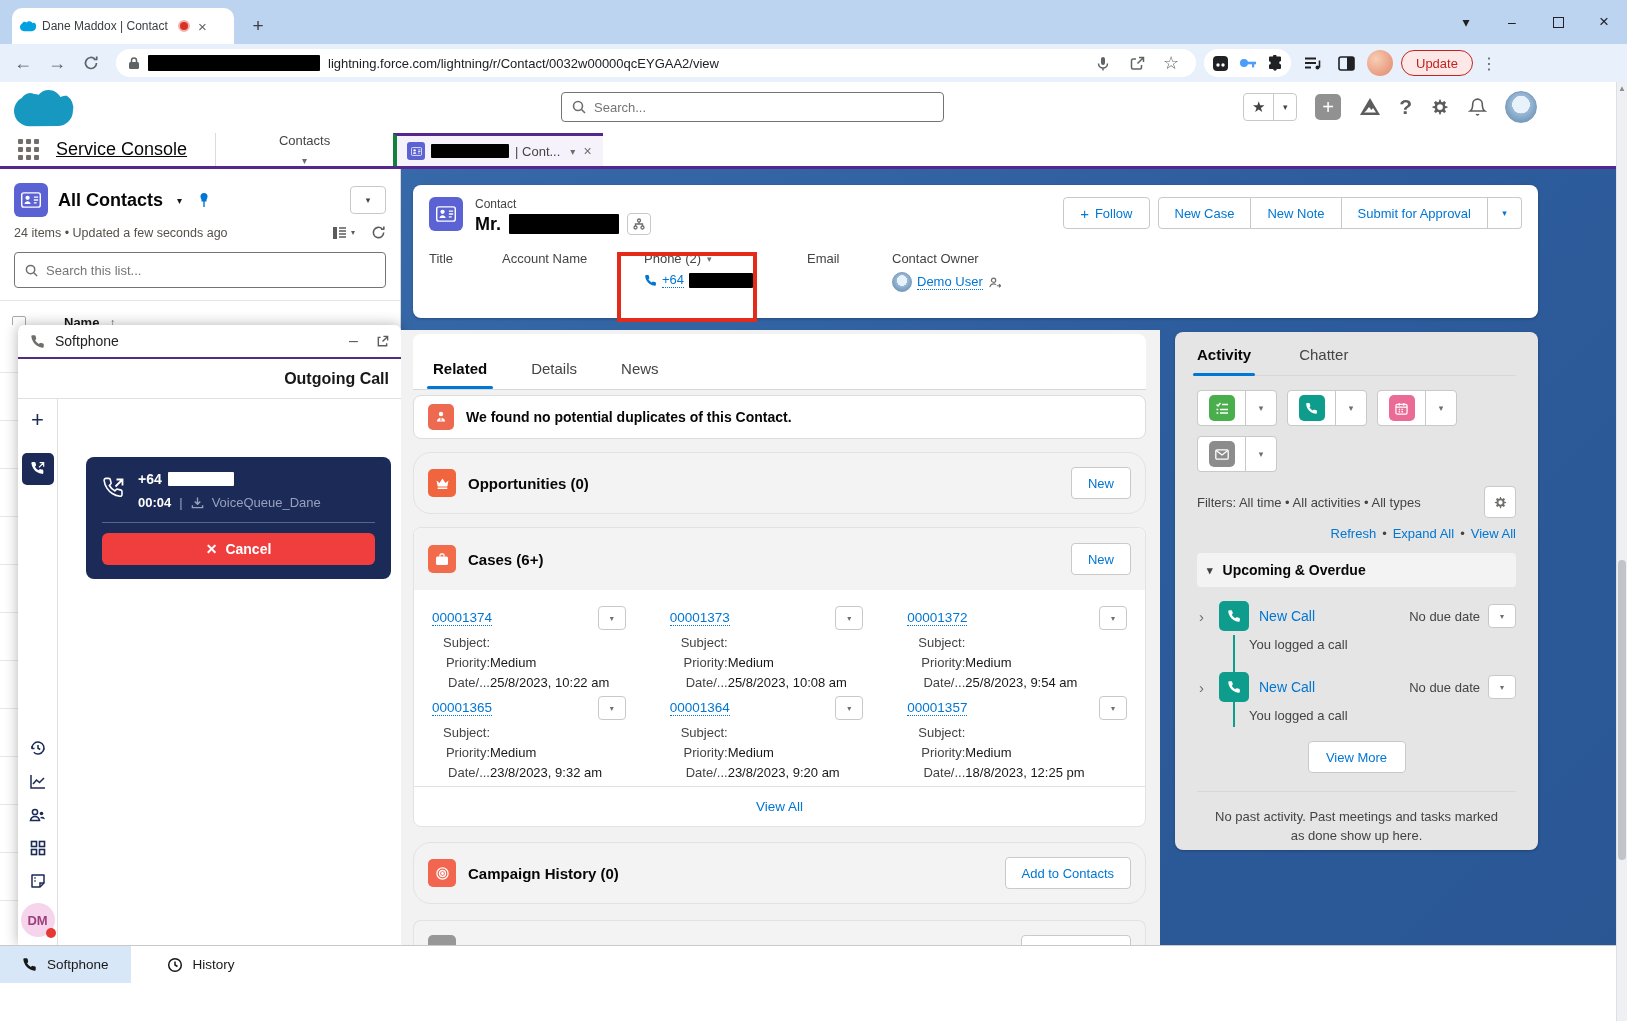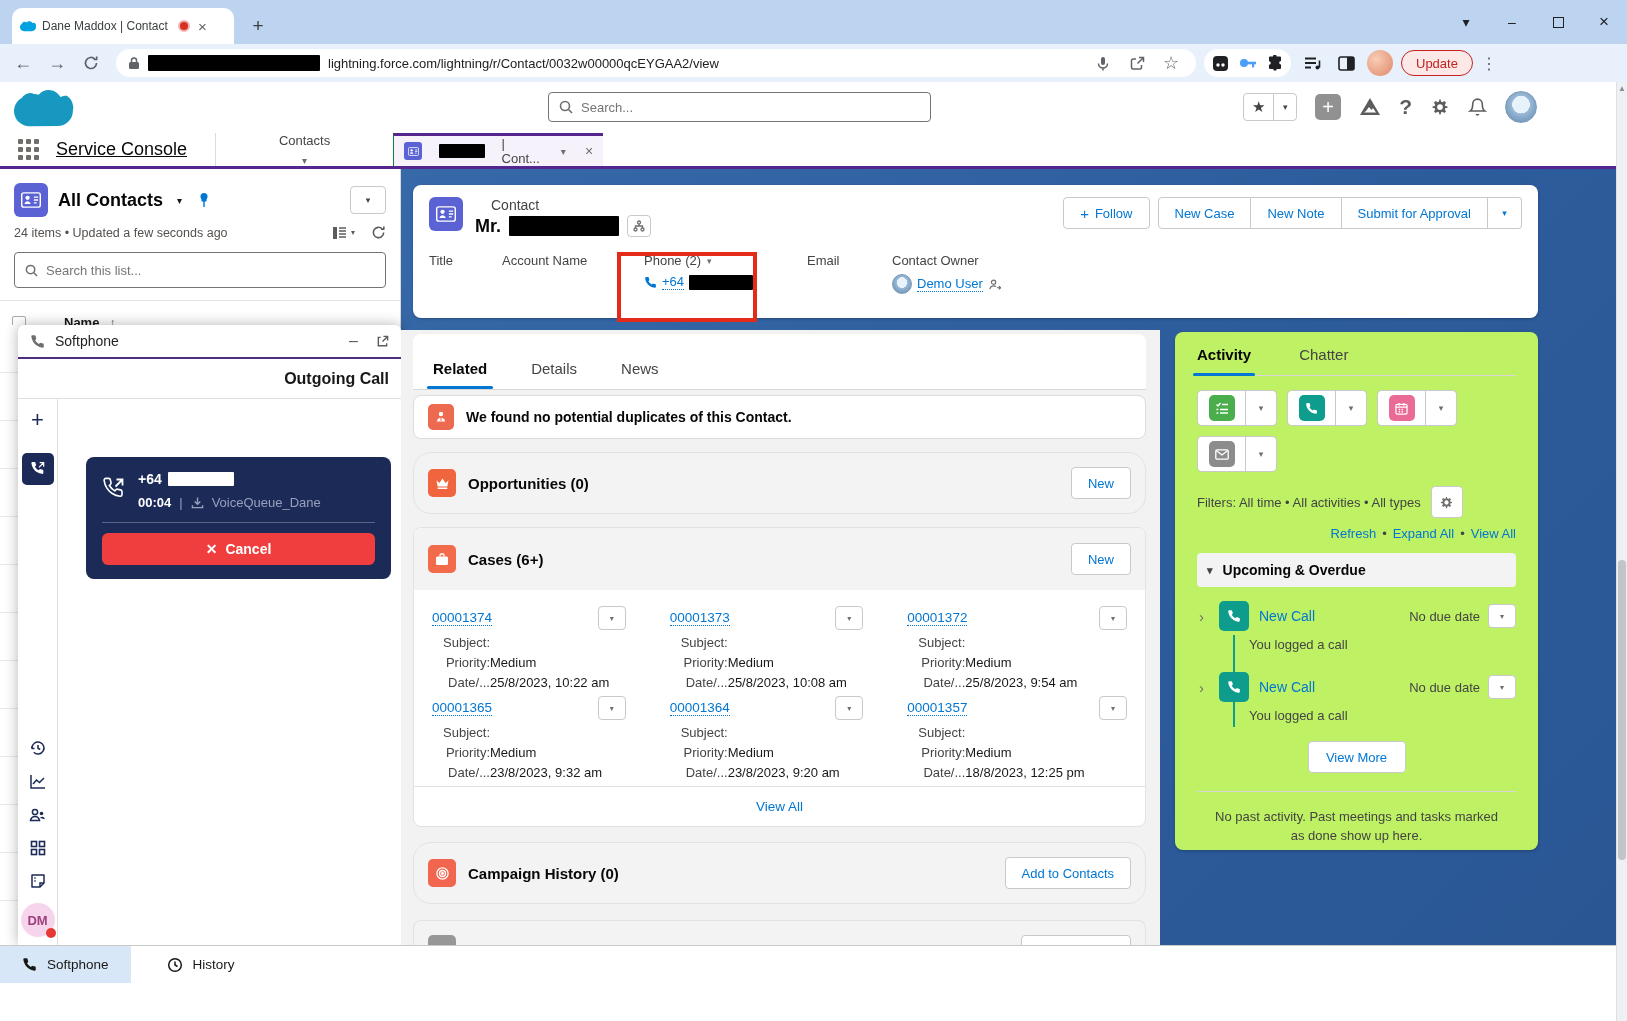--- a/index.html
+++ b/index.html
@@ -28,41 +28,41 @@
   .omni-url { font-size:13px; color:#202124; white-space:nowrap; }
   .omni-spacer { flex:1; }
   .ext-pill { height:28px; background:#fff; border-radius:14px; display:flex; align-items:center; padding:0 8px; gap:10px; }
   .avatar-br { width:26px; height:26px; border-radius:50%; background:radial-gradient(circle at 35% 35%, #f8cdb4, #e0876a); flex:none; }
   .update-btn { height:26px; border:1px solid #c5221f; color:#c5221f; background:#fce8e6; border-radius:13px; padding:0 14px; font-size:13px; display:flex; align-items:center; }
   .kebab { color:#5f6368; font-size:16px; }
 
   
   .sfheader { position:absolute; left:0; top:82px; width:1627px; height:51px; background:#fff; }
   .sflogo { position:absolute; left:14px; top:6px; }
-  .gsearch { position:absolute; left:548px; top:10px; width:383px; height:30px; border:1px solid #747474; border-radius:4px; display:flex; align-items:center; padding:0 10px; gap:8px; background:#fff; }
+  .gsearch { position:absolute; left:561px; top:10px; width:383px; height:30px; border:1px solid #747474; border-radius:4px; display:flex; align-items:center; padding:0 10px; gap:8px; background:#fff; }
   .gsearch input { border:none; outline:none; flex:1; font-size:13px; color:#444; font-family:"Liberation Sans",sans-serif; background:transparent; }
   .hdr-right { position:absolute; right:90px; top:10px; display:flex; align-items:center; gap:18px; height:30px; }
   .fav-group { display:flex; border:1px solid #c9c9c9; border-radius:4px; height:28px; }
   .fav-group > span { display:flex; align-items:center; justify-content:center; color:#444; }
   .fav-star { width:30px; font-size:15px; border-right:1px solid #c9c9c9; }
   .fav-dd { width:22px; font-size:9px; }
   .hic { color:#5c5c5c; display:flex; align-items:center; justify-content:center; }
   .plus-sq { width:26px; height:26px; background:#919191; color:#fff; border-radius:5px; font-size:20px; display:flex; align-items:center; justify-content:center; }
   .help-q { font-size:21px; color:#5c5c5c; font-weight:bold; }
   .avatar-sf { width:32px; height:32px; border-radius:50%; background:radial-gradient(circle at 50% 42%, #e8f2fa 38%, #9ab9d6 39%, #5c87ad 100%); border:1px solid #7e9cb8; }
 
   
   .navbar { position:absolute; left:0; top:133px; width:1627px; height:36px; background:#fff; border-bottom:3px solid #56268f; display:flex; align-items:stretch; }
   .applauncher { width:56px; display:flex; align-items:center; justify-content:center; }
   .dots9 { display:grid; grid-template-columns:repeat(3,5px); grid-gap:3px; }
   .dots9 i { width:5px; height:5px; background:#706e6b; border-radius:1px; }
   .appname { font-size:18px; color:#080707; display:flex; align-items:center; padding-right:28px;text-decoration:underline; }
   .navtab { width:178px; border-left:1px solid #dddbda; display:flex; align-items:center; justify-content:space-between; padding:0 14px; font-size:13px; color:#444;flex-direction:column; }
   .navtab .chev { font-size:10px; color:#706e6b; }
-  .worktab { width:210px; border-left:1px solid #15803d; background:#f6f2fb; border-top:3px solid #56268f; display:flex; align-items:center; gap:17px; padding:0 10px; font-size:13px; color:#444; }
+  .worktab { width:210px; border-left:4px solid #15803d; background:#f6f2fb; border-top:3px solid #56268f; display:flex; align-items:center; gap:6px; padding:0 10px; font-size:13px; color:#444; }
   .mini-contact-icon { width:18px; height:18px; background:#5b62d3; border-radius:3px; display:flex; align-items:center; justify-content:center; flex:none; }
 
   
   .workspace { position:absolute; left:0; top:169px; width:1627px; height:776px; background:linear-gradient(135deg,#3a6eae 0%,#2d5c9c 60%,#2a5694 100%); }
 
   
   .sidebar { position:absolute; left:0; top:169px; width:401px; height:776px; background:#fff; border-right:1px solid #d8d8d8; }
   .sb-head { display:flex; align-items:center; gap:10px; padding:14px 14px 4px 14px; }
   .obj-icon-lg { width:34px; height:34px; background:#5b62d3; border-radius:6px; display:flex; align-items:center; justify-content:center; flex:none; }
   .sb-title { font-size:18px; font-weight:bold; color:#080707; }
@@ -94,21 +94,21 @@
   .cc-top { display:flex; gap:12px; }
   .cc-num { font-size:14px; font-weight:bold; display:flex; align-items:center; gap:6px; }
   .cc-sub { margin-top:8px; display:flex; align-items:center; gap:8px; font-size:13px; color:#98a0bd; }
   .cc-dur { color:#fff; font-weight:bold; }
   .cc-hr { margin:12px 0 10px 0; border:none; border-top:1px solid rgba(255,255,255,.28); }
   .cc-cancel { width:100%; height:32px; background:#f03e3e; border:none; border-radius:6px; color:#fff; font-size:14px; font-weight:bold; display:flex; align-items:center; justify-content:center; gap:8px; font-family:"Liberation Sans",sans-serif; }
 
   
   .headcard { position:absolute; left:413px; top:185px; width:1125px; height:133px; background:#fff; border-radius:8px; box-shadow:0 1px 3px rgba(0,0,0,.25); }
   .hc-top { display:flex; align-items:flex-start; padding:12px 16px 0 16px; }
-  .hc-entity { font-size:14px; color:#444;margin-left:16px; }
+  .hc-entity { font-size:12px; color:#444; }
   .hc-name { display:flex; align-items:center; gap:8px; margin-top:2px; }
   .hc-mr { font-size:18px; font-weight:bold; color:#080707; }
   .hier-btn { width:24px; height:22px; border:1px solid #c9c9c9; border-radius:4px; background:#fff; display:flex; align-items:center; justify-content:center; }
   .hc-actions { margin-left:auto; display:flex; gap:8px; }
   .sfbtn { height:32px; border:1px solid #c9c9c9; background:#fff; color:#0176d3; font-size:13px; display:flex; align-items:center; justify-content:center; padding:0 16px; border-radius:4px; font-family:"Liberation Sans",sans-serif; }
   .btn-joined { display:flex; }
   .btn-joined .sfbtn { border-radius:0; border-left:none; }
   .btn-joined .sfbtn:first-child { border-radius:4px 0 0 4px; border-left:1px solid #c9c9c9; }
   .btn-joined .sfbtn:last-child { border-radius:0 4px 4px 0; width:34px; padding:0; font-size:9px; }
   .hc-fields { display:flex; padding:16px 16px 0 16px; }
@@ -146,32 +146,32 @@
   .kv { display:flex; font-size:13px; margin-top:5px; color:#444; }
   .kv .k { width:58px; flex:none; }
   .kv .v { color:#181818; }
   .case-foot { height:42px; border-top:1px solid #e2e2e2; display:flex; align-items:center; justify-content:center; font-size:13.5px; }
   .lc-camp { position:absolute; left:413px; top:842px; width:733px; height:62px; }
   .partialcard { position:absolute; left:413px; top:920px; width:733px; height:25px; background:#f3f3f3; border:1px solid #e2e2e2; border-bottom:none; border-radius:8px 8px 0 0; overflow:hidden; display:flex; align-items:flex-start; padding:14px 14px 0 14px; gap:12px; }
   .gray-icon { width:28px; height:28px; background:#979797; border-radius:5px; flex:none; }
   .partial-btn { margin-left:auto; width:110px; height:40px; border:1px solid #c9c9c9; border-radius:4px; background:#fff; }
 
   
-  .actcard { position:absolute; left:1175px; top:332px; width:363px; height:518px; background:#bef264; border-radius:8px; box-shadow:0 1px 3px rgba(0,0,0,.25); padding:14px 22px 0 22px; }
+  .actcard { position:absolute; left:1175px; top:332px; width:363px; height:518px; background:#e5e5e5; border-radius:8px; box-shadow:0 1px 3px rgba(0,0,0,.25); padding:14px 22px 0 22px; }
   .act-tabs { display:flex; gap:48px; border-bottom:1px solid #d8d8d8; }
   .atab { font-size:15px; color:#444; padding-bottom:12px; position:relative; }
   .atab.active { font-weight:bold; color:#080707; }
   .atab.active::after { content:""; position:absolute; left:-4px; right:-4px; bottom:-1px; height:3px; background:#0176d3; border-radius:2px; }
   .composer { margin-top:14px; display:flex; flex-wrap:wrap; gap:10px; width:290px; }
   .cgroup { display:flex; border:1px solid #c9c9c9; border-radius:4px; height:36px; }
   .cg-main { width:48px; display:flex; align-items:center; justify-content:center; border-right:1px solid #c9c9c9; background:#fff; border-radius:4px 0 0 4px; }
   .cg-dd { width:30px; display:flex; align-items:center; justify-content:center; color:#706e6b; font-size:9px; background:#fff; border-radius:0 4px 4px 0; }
   .ci { width:26px; height:26px; border-radius:5px; display:flex; align-items:center; justify-content:center; }
   .ci-task { background:#4bae4c; } .ci-call { background:#0e9c8d; } .ci-event { background:#ea6c96; } .ci-email { background:#8c8c8c; }
-  .filters-row { margin-top:14px; display:flex; align-items:center; justify-content:flex-start; gap:10px; font-size:13px; color:#444; }
+  .filters-row { margin-top:14px; display:flex; align-items:center; justify-content:space-between; gap:10px; font-size:13px; color:#444; }
   .gear-btn { width:32px; height:32px; border:1px solid #c9c9c9; border-radius:4px; background:#fff; display:flex; align-items:center; justify-content:center; color:#706e6b; }
   .links-row { margin-top:8px; display:flex; justify-content:flex-end; gap:6px; font-size:13px; }
   .dotsep { color:#444; }
   .section-bar { margin-top:12px; height:34px; background:#f3f3f3; border-radius:4px; display:flex; align-items:center; gap:10px; padding:0 10px; font-size:14px; font-weight:bold; color:#080707; }
   .tl { position:relative; margin-top:8px; }
   .tl-item { display:flex; align-items:center; gap:10px; padding:6px 0 0 2px; }
   .tl-chev { color:#706e6b; font-size:15px; width:10px; }
   .tl-icon { width:30px; height:30px; background:#0e9c8d; border-radius:5px; display:flex; align-items:center; justify-content:center; flex:none; z-index:1; }
   .tl-title { font-size:14px; }
   .tl-right { margin-left:auto; display:flex; align-items:center; gap:8px; font-size:13px; color:#444; }

